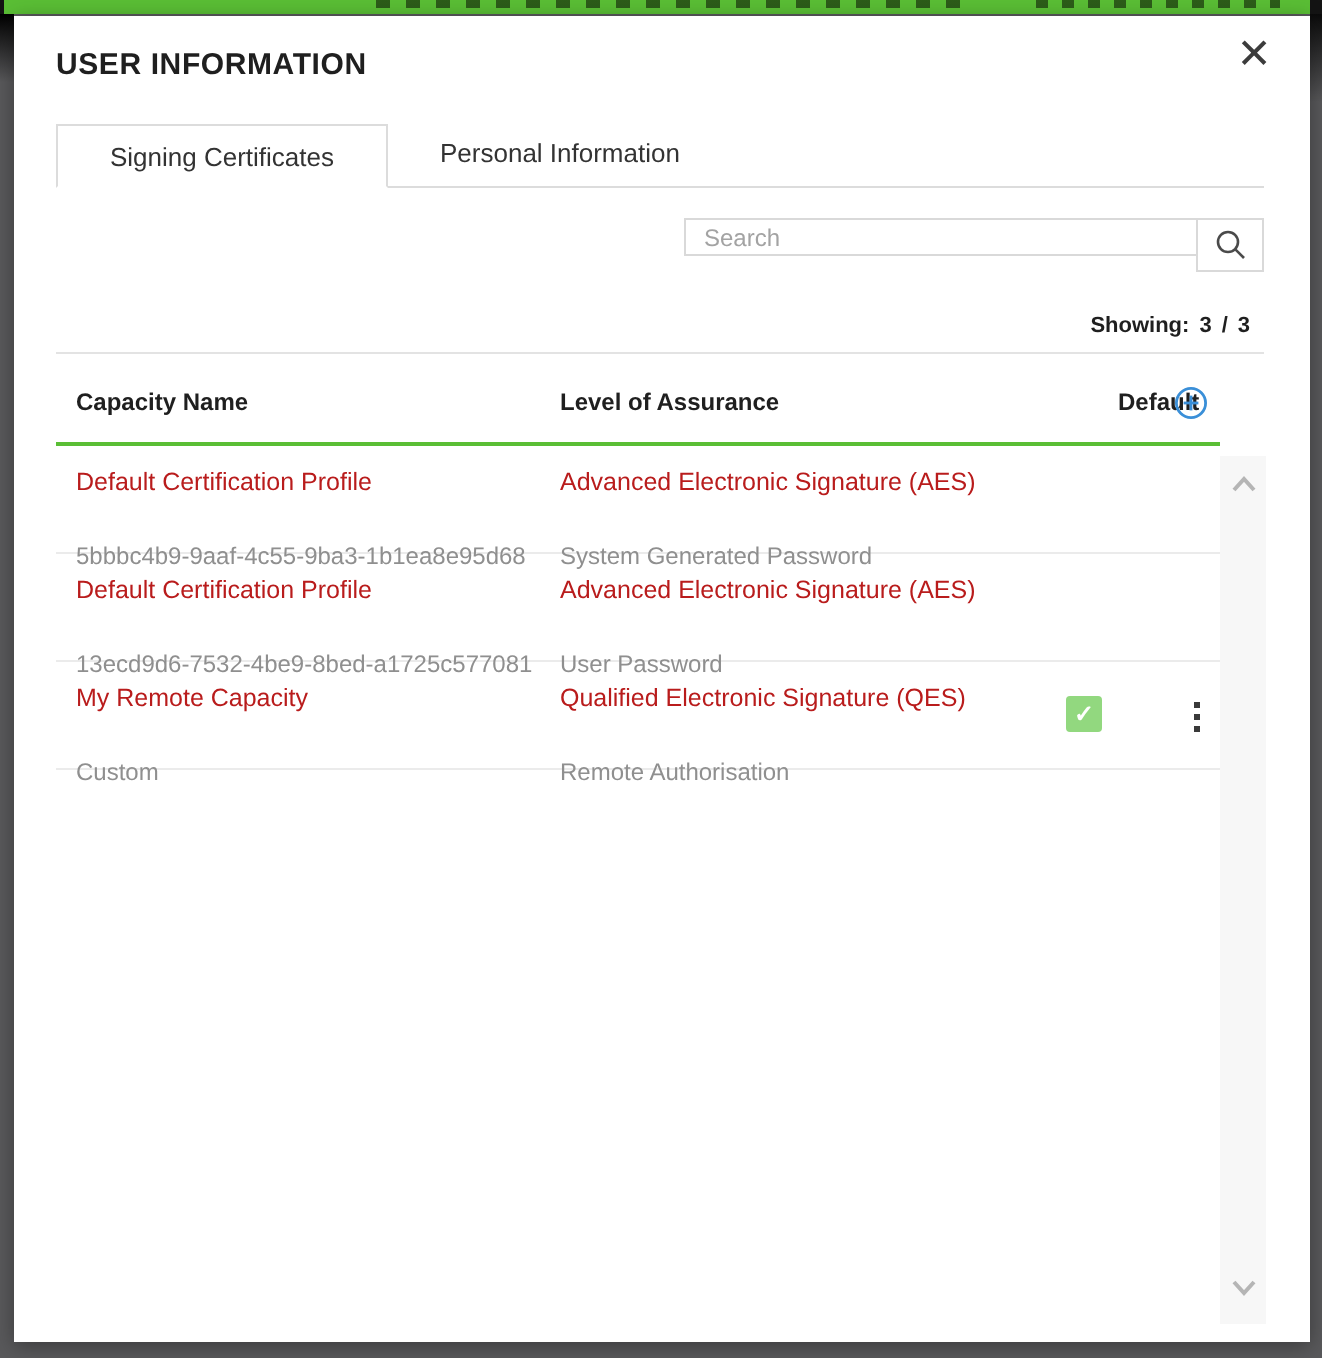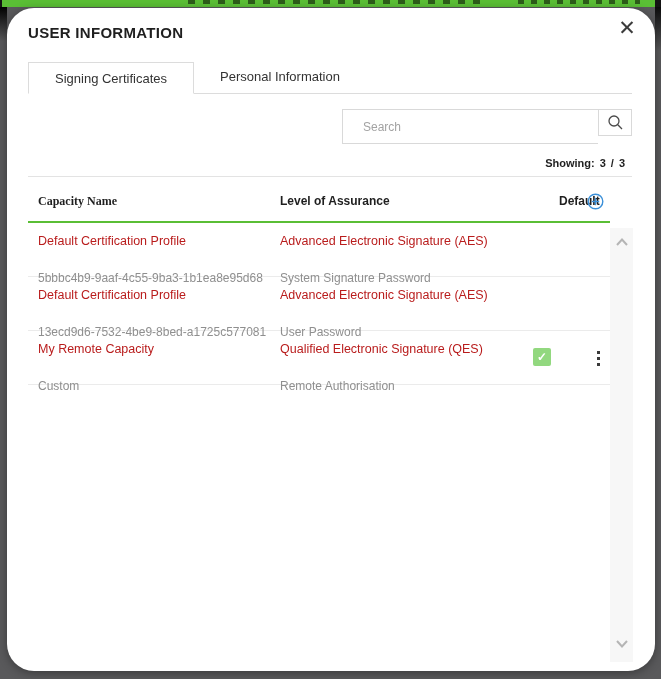--- a/index.html
+++ b/index.html
@@ -27,21 +27,20 @@
   .topbar-corner-right { position: absolute; right: 0; top: 0; width: 6px; height: 7px; background: #141414; }
   .topbar-corner-left  { position: absolute; left: 0; top: 0; width: 2px; height: 7px; background: #141414; }
   .edge-left-dark  { position: absolute; left: 0;  top: 7px; width: 7px; height: 34px; background: linear-gradient(#000, #59595b); }
   .edge-right-dark { position: absolute; right: 0; top: 7px; width: 6px; height: 44px; background: linear-gradient(#0b0b0b, #59595b); }
 
   
   .modal {
     position: absolute; left: 7px; top: 8px; width: 648px; height: 663px;
     background: #ffffff;
     box-shadow: 0 2px 10px rgba(0,0,0,.35);
-    border-radius: 27px;
   }
   .modal-title {
     position: absolute; left: 21px; top: 16px;
     font-size: 15px; font-weight: bold; letter-spacing: .3px; color: #1f1f1f;
   }
   .close-btn {
     position: absolute; left: 605px; top: 4px; width: 30px; height: 30px;
     display: flex; align-items: center; justify-content: center;
     font-size: 21px; font-weight: 300; color: #3c3c3c; cursor: pointer;
     line-height: 1;
@@ -62,22 +61,22 @@
     border: 1px solid #dcdcdc; border-bottom: 1px solid #ffffff;
     margin-bottom: -1px; background: #fff;
   }
 
   
   .search-wrap {
     position: absolute; left: 335px; top: 101px; width: 290px; height: 27px;
     display: flex;
   }
   .search-input {
-    flex: 1; height: 35px; border: 1px solid #d9d9d9; border-right: none;
-    padding: 0 20px; font-size: 12px; color: #333; outline: none;
+    flex: 1; height: 19px; border: 1px solid #d9d9d9; border-right: none;
+    padding: 0 9px; font-size: 12px; color: #333; outline: none;
     font-family: "Liberation Sans", sans-serif;
   }
   .search-input::placeholder { color: #a3a3a3; }
   .search-btn {
     width: 34px; height: 27px; border: 1px solid #d9d9d9; background: #fff;
     display: flex; align-items: center; justify-content: center; cursor: pointer;
   }
 
   
   .showing {
@@ -87,21 +86,21 @@
   }
 
   .divider-top {
     position: absolute; left: 21px; top: 168px; width: 604px; height: 1px;
     background: #e3e3e3;
   }
 
   
   .thead { position: absolute; left: 0; top: 181px; width: 648px; height: 26px; }
   .th { position: absolute; font-size: 12px; font-weight: bold; color: #1f1f1f; top: 5px; }
-  .th-capacity { left: 31px; font-family: Liberation Serif, serif; }
+  .th-capacity { left: 31px; }
   .th-loa      { left: 273px; }
   .th-default  { left: 515px; padding-left: 37px; }
   .add-btn {
     position: absolute; left: 576px; top: 0px; width: 24px; height: 24px;
     display: flex; align-items: center; justify-content: center; cursor: pointer;
   }
   .header-underline {
     position: absolute; left: 21px; top: 213px; width: 582px; height: 2px;
     background: #5abe35;
   }
@@ -191,21 +190,21 @@
     </div>
   </div>
   <div class="header-underline"></div>
 
   <div class="rows">
 
     <div class="row">
       <div class="cell-main c1">Default Certification Profile</div>
       <div class="cell-sub  c1">5bbbc4b9-9aaf-4c55-9ba3-1b1ea8e95d68</div>
       <div class="cell-main c2">Advanced Electronic Signature (AES)</div>
-      <div class="cell-sub  c2">System Signature Password</div>
+      <div class="cell-sub  c2">System Generated Password</div>
     </div>
 
     <div class="row">
       <div class="cell-main c1">Default Certification Profile</div>
       <div class="cell-sub  c1">13ecd9d6-7532-4be9-8bed-a1725c577081</div>
       <div class="cell-main c2">Advanced Electronic Signature (AES)</div>
       <div class="cell-sub  c2">User Password</div>
     </div>
 
     <div class="row">

